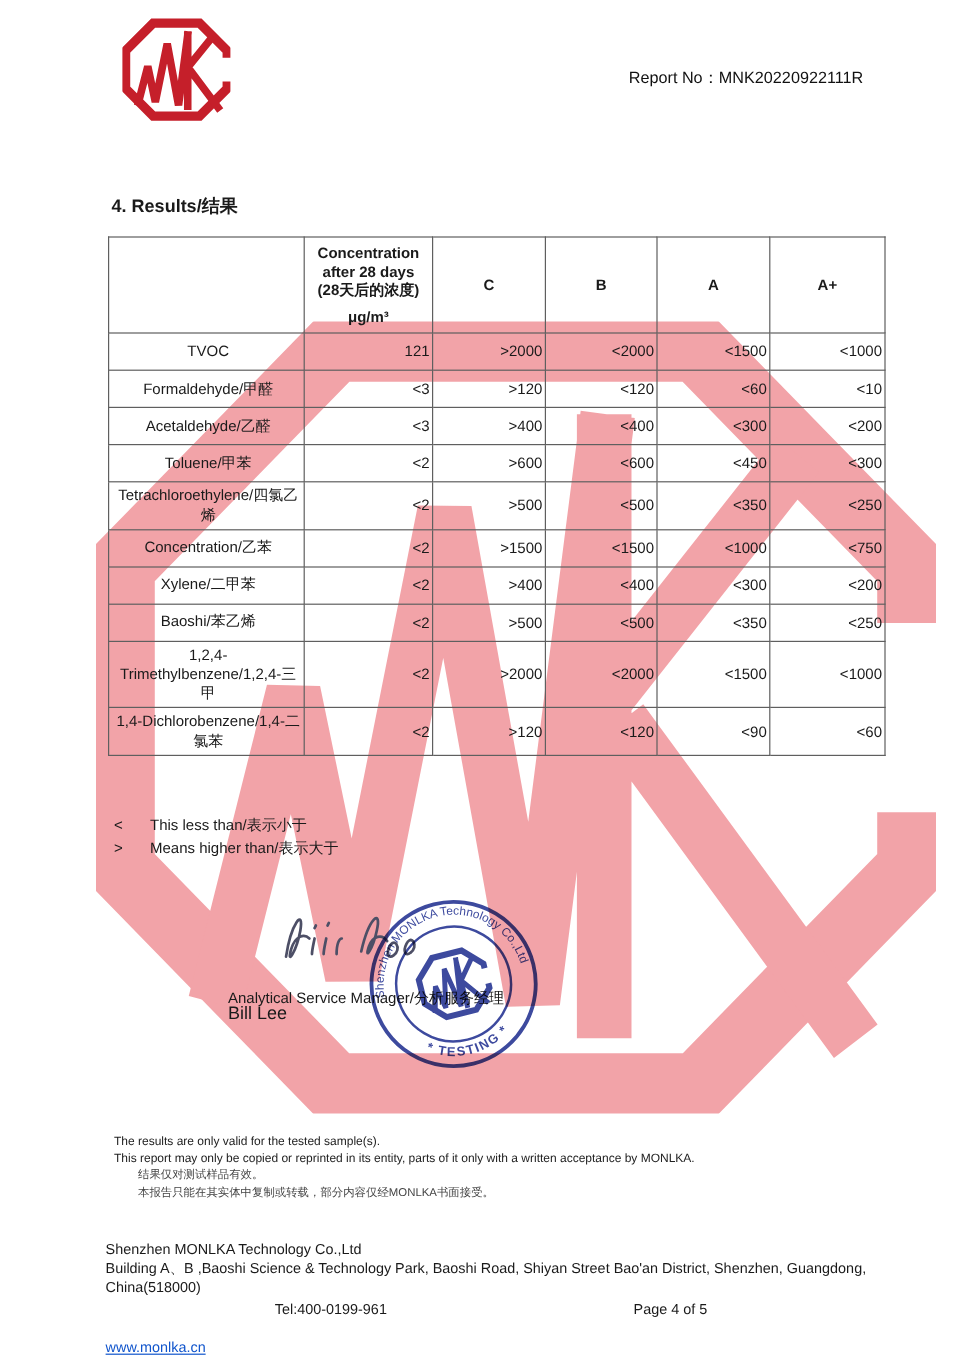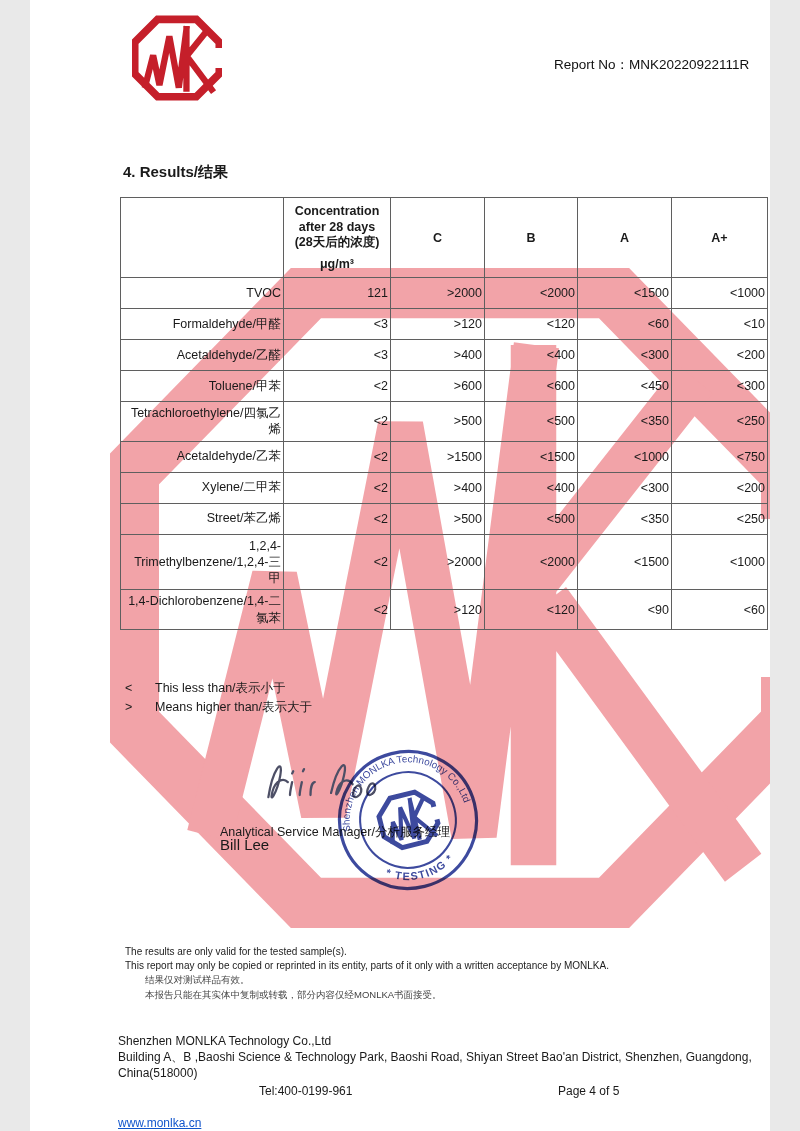--- a/index.html
+++ b/index.html
@@ -1,36 +1,36 @@
 <!DOCTYPE html>
 <html style="--logo-color: #c51f2a; --wm-color: #f09399; --stamp-color: #2c3a96; --link-color: #1155cc;"><head>
 <meta charset="utf-8">
 <style>
   html,body{margin:0;padding:0;background:#e9e9e9;}
   .page{
-    position:relative;width:740px;height:1131px;margin:0 auto;background:#fff;
+    position:relative;width:800px;height:1131px;margin:0 auto;background:#fff;
     font-family:"Liberation Sans","DejaVu Sans",sans-serif;color:#1a1a1a;overflow:hidden;
   }
   
   .logo-top{position:absolute;left:102px;top:14px;}
   .report-no{position:absolute;left:524px;top:56px;font-size:13.5px;color:#111;white-space:nowrap;}
   
   .watermark{position:absolute;left:80px;top:268px;z-index:0;color:var(--wm-color,#f09399);
              mix-blend-mode:multiply;opacity:.85;}
   .stamp{position:absolute;left:303px;top:744px;z-index:3;mix-blend-mode:multiply;opacity:.92;}
   
   .sec-title{position:absolute;left:93px;top:163px;font-size:15px;font-weight:bold;z-index:1;}
   
   .tbl-wrap{position:absolute;left:90px;top:197px;z-index:1;}
   table{border-collapse:collapse;table-layout:fixed;width:647px;background:transparent;}
   th,td{border:1px solid #5f5f5f;vertical-align:middle;background:transparent;}
   thead tr{height:80px;margin-top:14px;}
   tbody tr{height:31px;}
   th{font-size:12.5px;font-weight:bold;text-align:center;padding:2px;}
-  td.sub{font-size:12.5px;text-align:right;padding:3px 2px 3px 5px;line-height:1.3;}
+  td.sub{font-size:12.5px;text-align:center;padding:3px 2px 3px 5px;line-height:1.3;}
   td.val{font-size:12.5px;text-align:right;padding:2px;}
   .conc-line{display:block;line-height:1.25;}
   .conc-unit{display:block;margin-top:6px;font-weight:bold;}
   
   .legend{position:absolute;left:95px;top:679px;z-index:1;font-size:12.5px;}
   .legend-row{display:flex;line-height:1.55;}
   .legend-row .sym{width:30px;}
   
   .sig-scribble{position:absolute;left:228px;top:754px;z-index:1;color:#4d4f66;}
   .sig-name{position:absolute;left:190px;top:836px;font-size:15px;z-index:1;}
@@ -129,37 +129,37 @@
     </tr>
           <tr>
       <td class="sub">Tetrachloroethylene/四氯乙烯</td>
       <td class="val">&lt;2</td>
       <td class="val">&gt;500</td>
       <td class="val">&lt;500</td>
       <td class="val">&lt;350</td>
       <td class="val">&lt;250</td>
     </tr>
           <tr>
-      <td class="sub">Acetaldehyde/乙苯</td>
+      <td class="sub">Concentration/乙苯</td>
       <td class="val">&lt;2</td>
       <td class="val">&gt;1500</td>
       <td class="val">&lt;1500</td>
       <td class="val">&lt;1000</td>
       <td class="val">&lt;750</td>
     </tr>
           <tr>
       <td class="sub">Xylene/二甲苯</td>
       <td class="val">&lt;2</td>
       <td class="val">&gt;400</td>
       <td class="val">&lt;400</td>
       <td class="val">&lt;300</td>
       <td class="val">&lt;200</td>
     </tr>
           <tr>
-      <td class="sub">Street/苯乙烯</td>
+      <td class="sub">Baoshi/苯乙烯</td>
       <td class="val">&lt;2</td>
       <td class="val">&gt;500</td>
       <td class="val">&lt;500</td>
       <td class="val">&lt;350</td>
       <td class="val">&lt;250</td>
     </tr>
           <tr>
       <td class="sub">1,2,4-Trimethylbenzene/1,2,4-三甲</td>
       <td class="val">&lt;2</td>
       <td class="val">&gt;2000</td>

